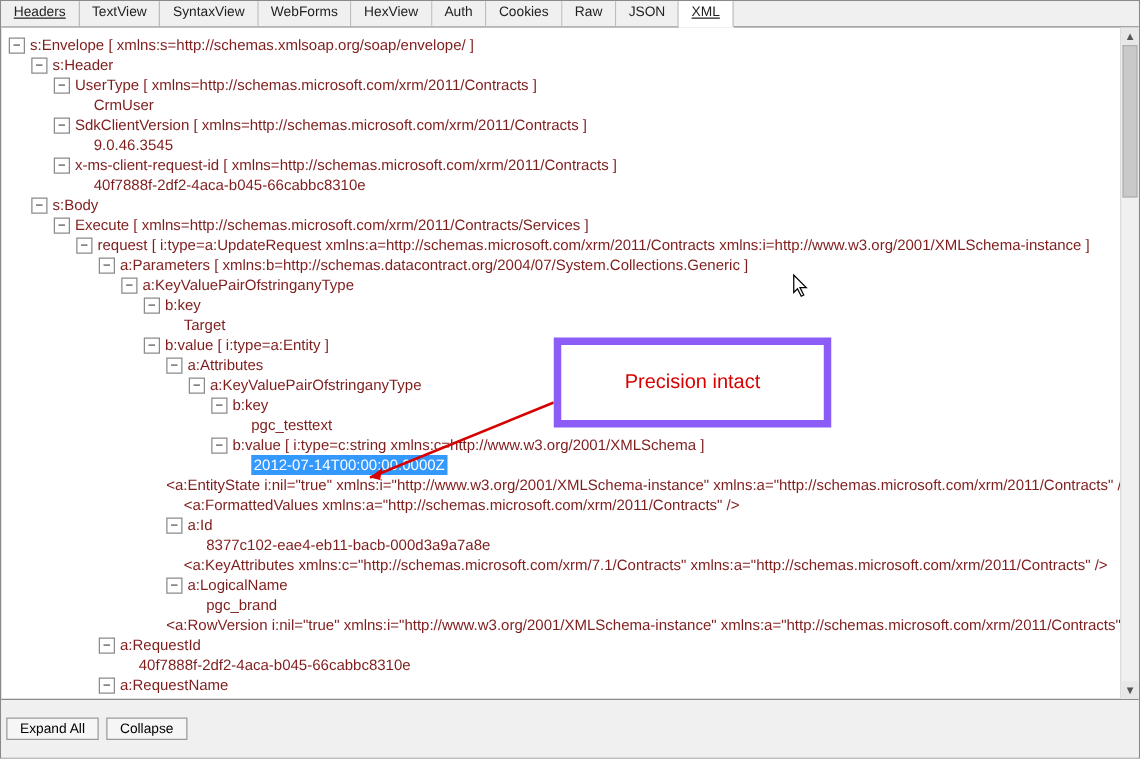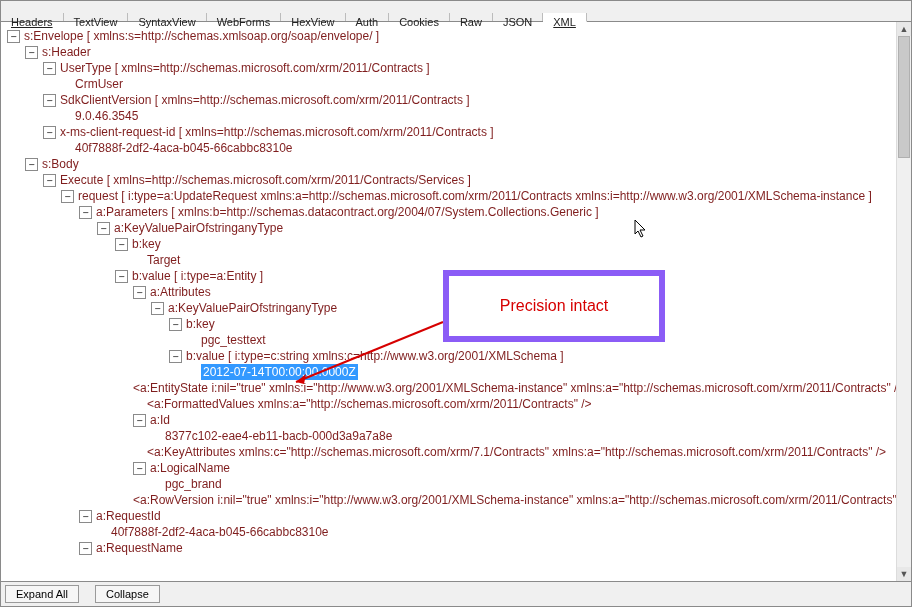--- a/index.html
+++ b/index.html
@@ -28,21 +28,20 @@
     border-bottom: 1px solid #8a8a8a;
     background: #f0f0f0;
     user-select: none;
   }
   .tab {
     padding: 3px 10px 0 10px;
     border-right: 1px solid #bcbcbc;
     color: #222;
     cursor: pointer;
     background: #f0f0f0;
-    margin-top: 12px;
   }
   .tab.active {
     background: #fff;
     border-bottom: 1px solid #fff;
     margin-bottom: -1px;
   }
   .tab .u { text-decoration: underline; }
   .content {
     flex: 1 1 auto;
     position: relative;
@@ -120,22 +119,22 @@
     position:absolute;
     z-index:4;
     pointer-events:none;
   }
 
   .footer {
     height:24px;
     border-top:1px solid #8a8a8a;
     display:flex;
     align-items:center;
-    padding:0 4px;
-    gap:16px;
+    padding:11px 4px;
+    gap:6px;
     background:#f0f0f0;
     text-align:center;
   }
   .btn {
     border:1px solid #9a9a9a;
     background:#f6f6f6;
     padding:2px 10px;
     cursor:pointer;
     font-size:11px;
   }

